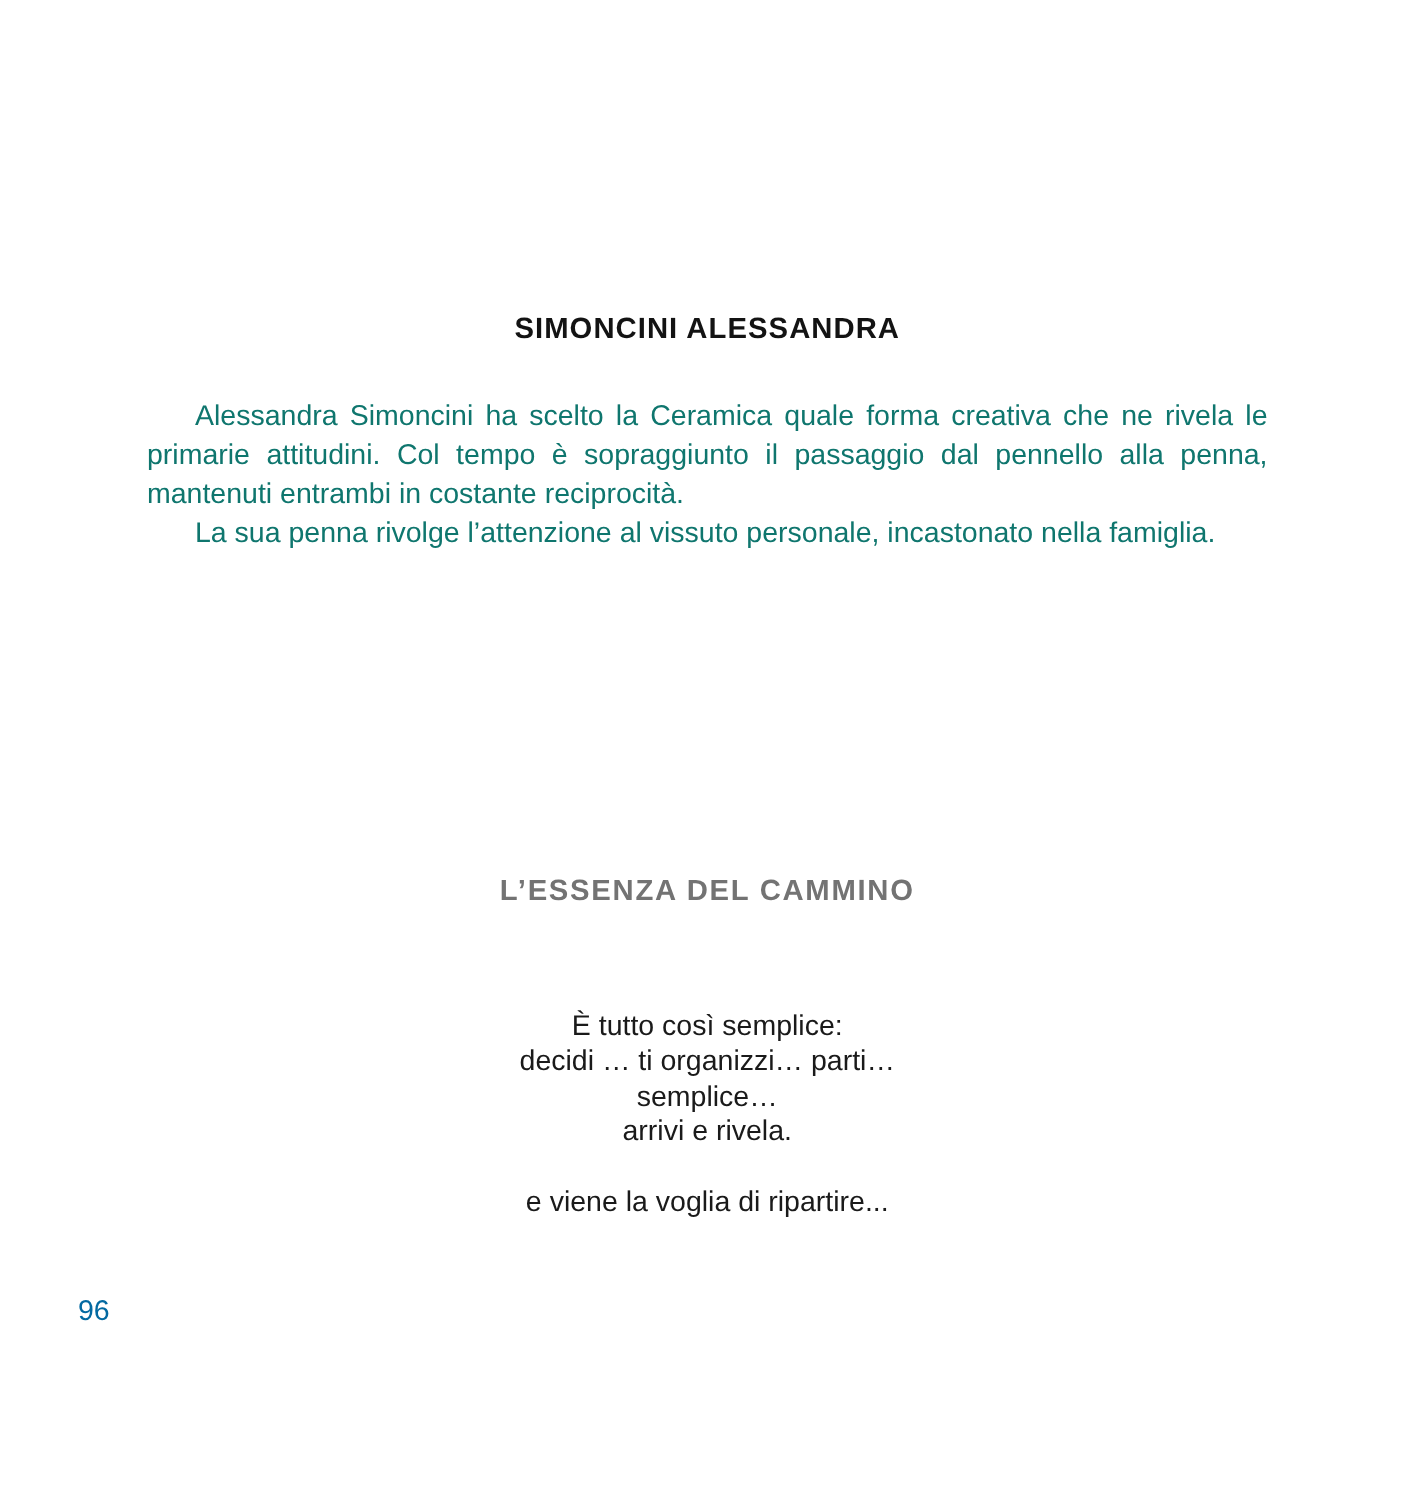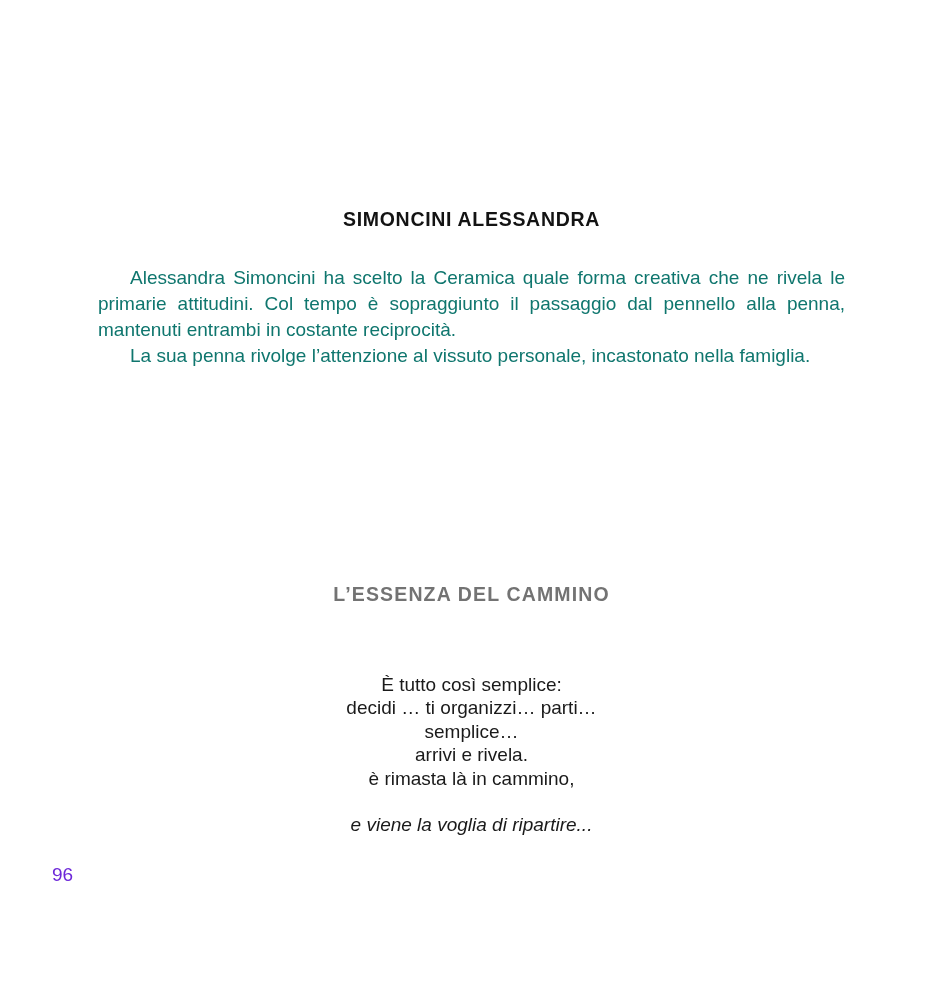--- a/index.html
+++ b/index.html
@@ -85,31 +85,30 @@
     margin-top: 44px;
   }
   .poem-line {
     display: block;
     white-space: pre;
   }
   .poem-line.spacer {
     height: 23.4px;
   }
   .poem-line.italic {
-    font-style: italic;
   }
 
   
   .page-number {
     position: absolute;
     left: 52px;
     top: 862px;
     font-size: 19px;
     line-height: 26px;
-    color: #6d28d9;
+    color: #0369a1;
   }
 </style>
 </head>
 <body>
 
 <div id="page">
 
   <div class="author-heading">SIMONCINI ALESSANDRA</div>
 
   <div class="bio-block">
@@ -117,20 +116,19 @@
     <p class="bio-para">La sua penna rivolge l’attenzione al vissuto personale, incastonato nella famiglia.</p>
   </div>
 
   <div class="poem-title">L’ESSENZA DEL CAMMINO</div>
 
   <div class="poem-body">
       <span class="poem-line">È tutto così semplice:</span>
       <span class="poem-line">decidi … ti organizzi… parti…</span>
       <span class="poem-line">semplice…</span>
       <span class="poem-line">arrivi e rivela.</span>
-      <span class="poem-line">è rimasta là in cammino,</span>
       <span class="poem-line spacer"></span>
       <span class="poem-line italic">e viene la voglia di ripartire...</span>
     </div>
 
   <div class="page-number">96</div>
 
 </div>
 
 </body></html>

